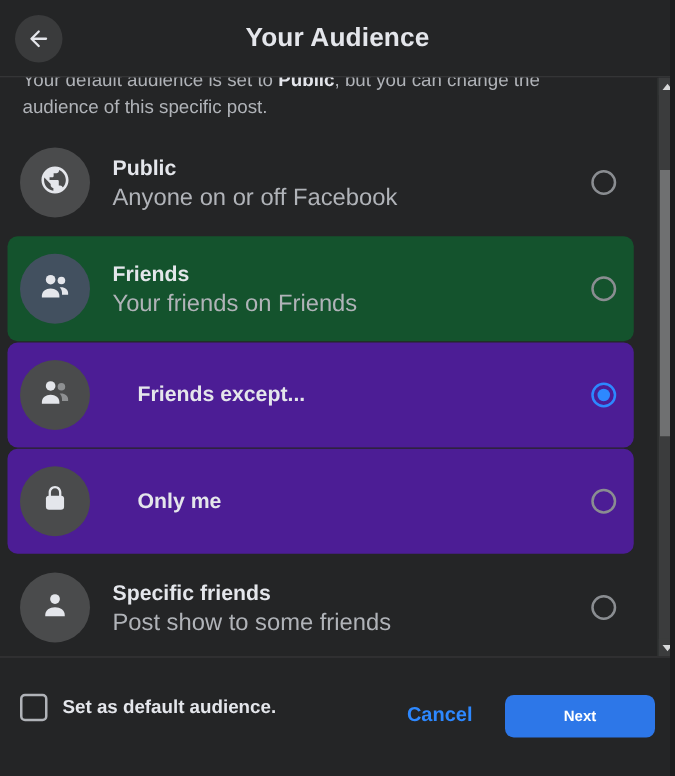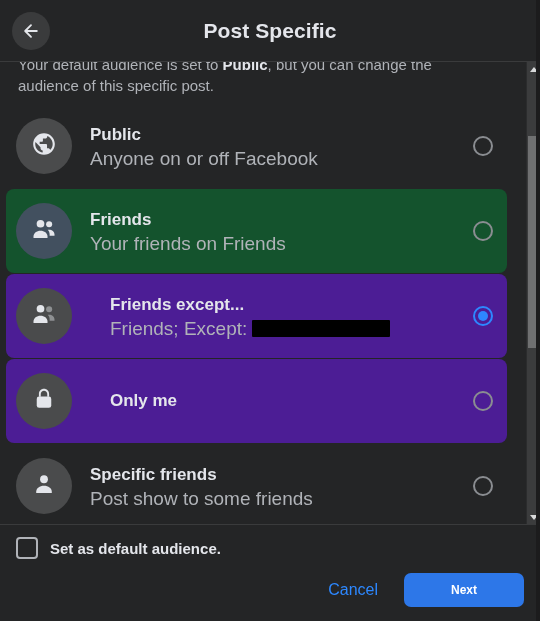--- a/index.html
+++ b/index.html
@@ -212,21 +212,21 @@
   .sb-arrow.up   { border-bottom: 5px solid #d8d9da; }
   .sb-arrow.down { border-top: 5px solid #d8d9da; }
 
   
   .footer {
     flex: 0 0 96px;
     background: #242526;
     border-top: 1px solid #3a3b3c;
     padding: 12px 16px 14px 16px;
     display: flex;
-    flex-direction: column;
+    flex-direction: row;
   }
 
   .checkbox-row {
     display: flex;
     align-items: center;
     cursor: pointer;
     margin-bottom: 14px;
   }
   .checkbox {
     width: 22px;
@@ -248,21 +248,21 @@
     align-items: center;
     justify-content: flex-end;
     gap: 10px;
     flex: 1 1 auto;
   }
   .btn-cancel {
     background: transparent;
     border: none;
     color: #2d88ff;
     font-size: 16px;
-    font-weight: normal;
+    font-weight: bold;
     padding: 8px 16px;
     cursor: pointer;
     font-family: "Liberation Sans", sans-serif;
   }
   .btn-next {
     background: #2d77e8;
     border: none;
     color: #ffffff;
     font-size: 12px;
     font-weight: bold;
@@ -289,21 +289,21 @@
 
   <div class="header">
     <button class="back-btn">
       <span>
         <svg width="20" height="20" viewBox="0 0 24 24" fill="none" stroke="#e4e6eb" stroke-width="2.2" stroke-linecap="round" stroke-linejoin="round">
           <line x1="19" y1="12" x2="6" y2="12"></line>
           <polyline points="12,5 5,12 12,19"></polyline>
         </svg>
       </span>
     </button>
-    <div class="dialog-title">Post Specific</div>
+    <div class="dialog-title">Your Audience</div>
   </div>
 
   <div class="body-wrap">
     <div class="scroll-area">
 
       <div class="intro">
         <span>Your default audience is set to </span><b>Public</b><span>, but you can change the audience of this specific post.</span>
       </div>
 
       <div class="option-list">
@@ -351,24 +351,20 @@
               <svg width="28" height="28" viewBox="0 0 24 24">
                 <circle cx="9" cy="7.5" r="3.3" fill="#e4e6eb"></circle>
                 <path d="M3 18.5c0-3 2.7-5 6-5s6 2 6 5v1.2H3z" fill="#e4e6eb"></path>
                 <circle cx="16.4" cy="8" r="2.6" fill="#8e9092"></circle>
                 <path d="M16.3 12.6c2.6 0 4.7 1.7 4.7 4v1.2h-4.2v-1.3c0-1.5-.6-2.8-1.6-3.8.35-.07.73-.1 1.1-.1z" fill="#8e9092"></path>
               </svg>
             </span>
           </div>
           <div class="opt-text">
             <div class="opt-title">Friends except...</div>
-            <div class="opt-sub">
-              <span>Friends; Except:</span>
-              <span class="redaction"></span>
-            </div>
           </div>
           <div class="radio checked"></div>
         </div>
 
         <div class="option-row pressed">
           <div class="opt-icon">
             <span>
               <svg width="26" height="26" viewBox="0 0 24 24" fill="#e4e6eb">
                 <path d="M12 2.6c-2.6 0-4.7 2.1-4.7 4.7V10H9V7.3c0-1.66 1.34-3 3-3s3 1.34 3 3V10h1.7V7.3c0-2.6-2.1-4.7-4.7-4.7z"></path>
                 <rect x="5.3" y="9.7" width="13.4" height="10.4" rx="2.2"></rect>

